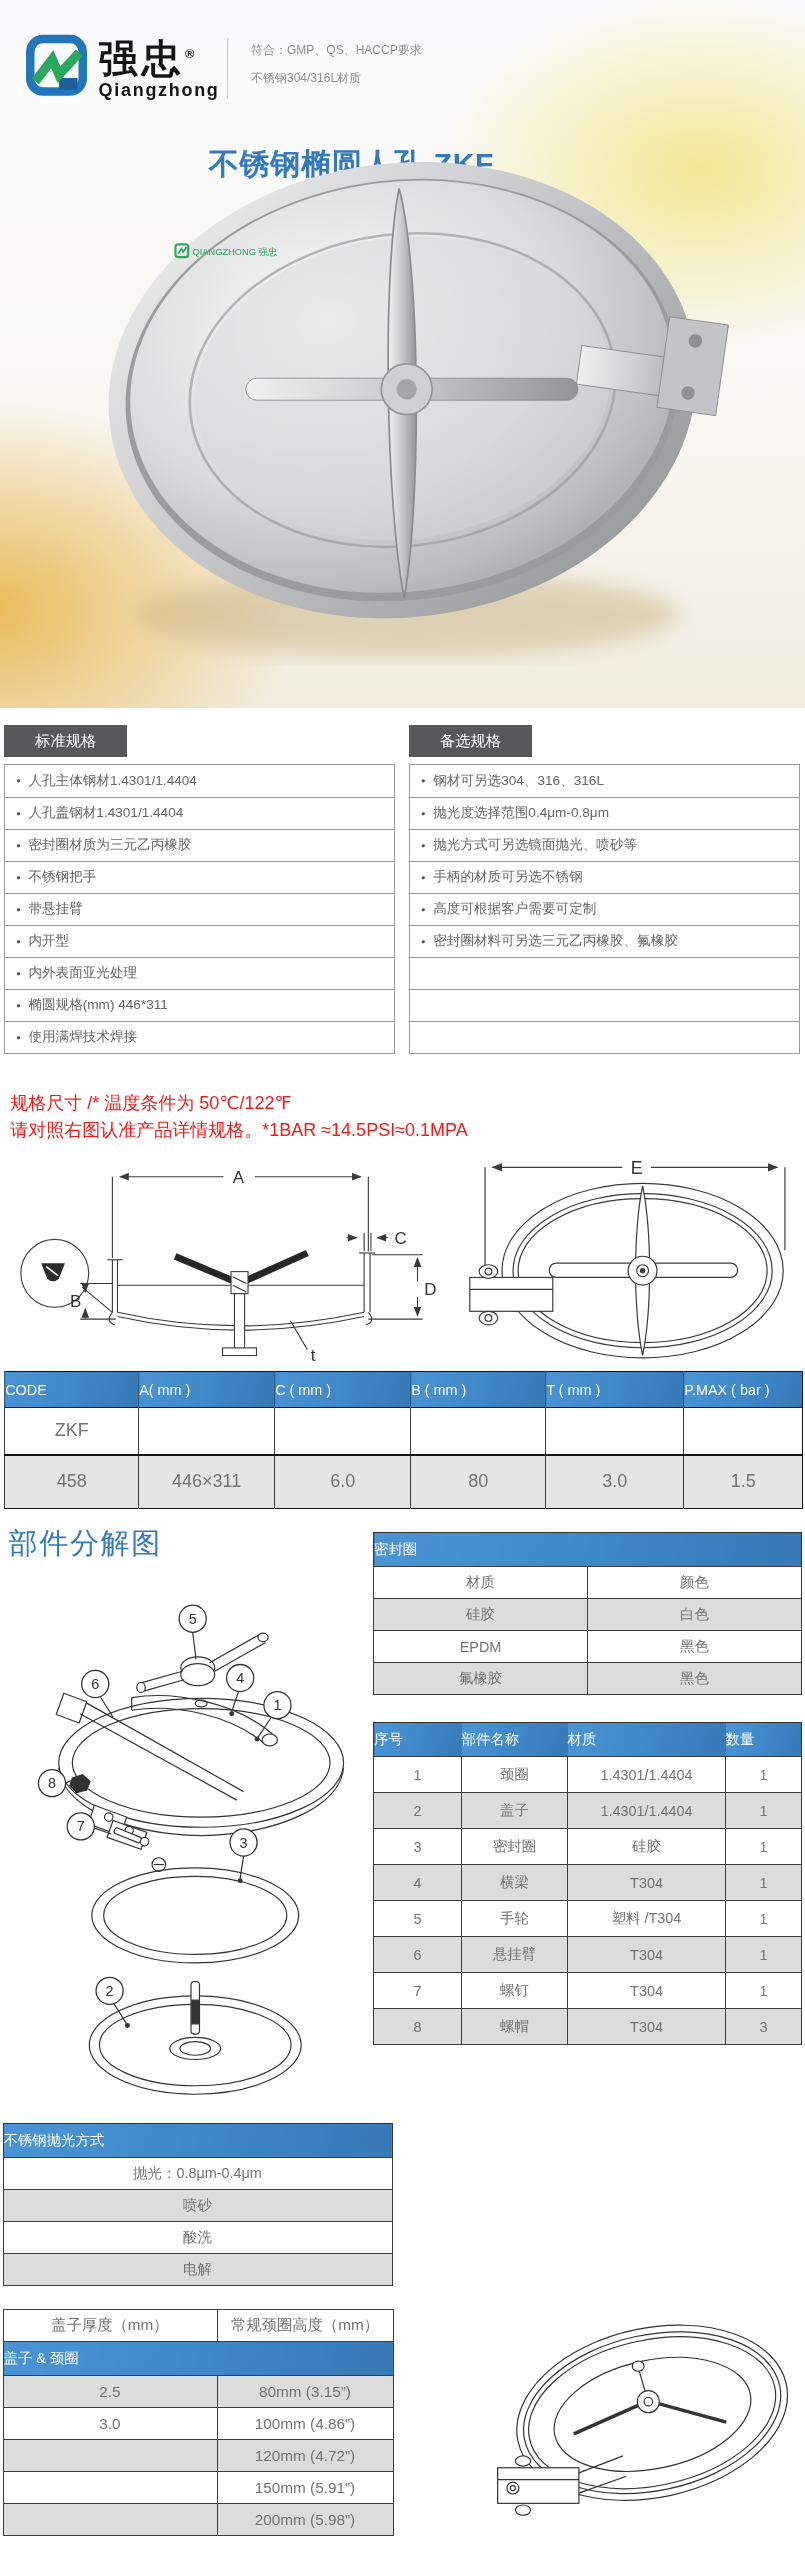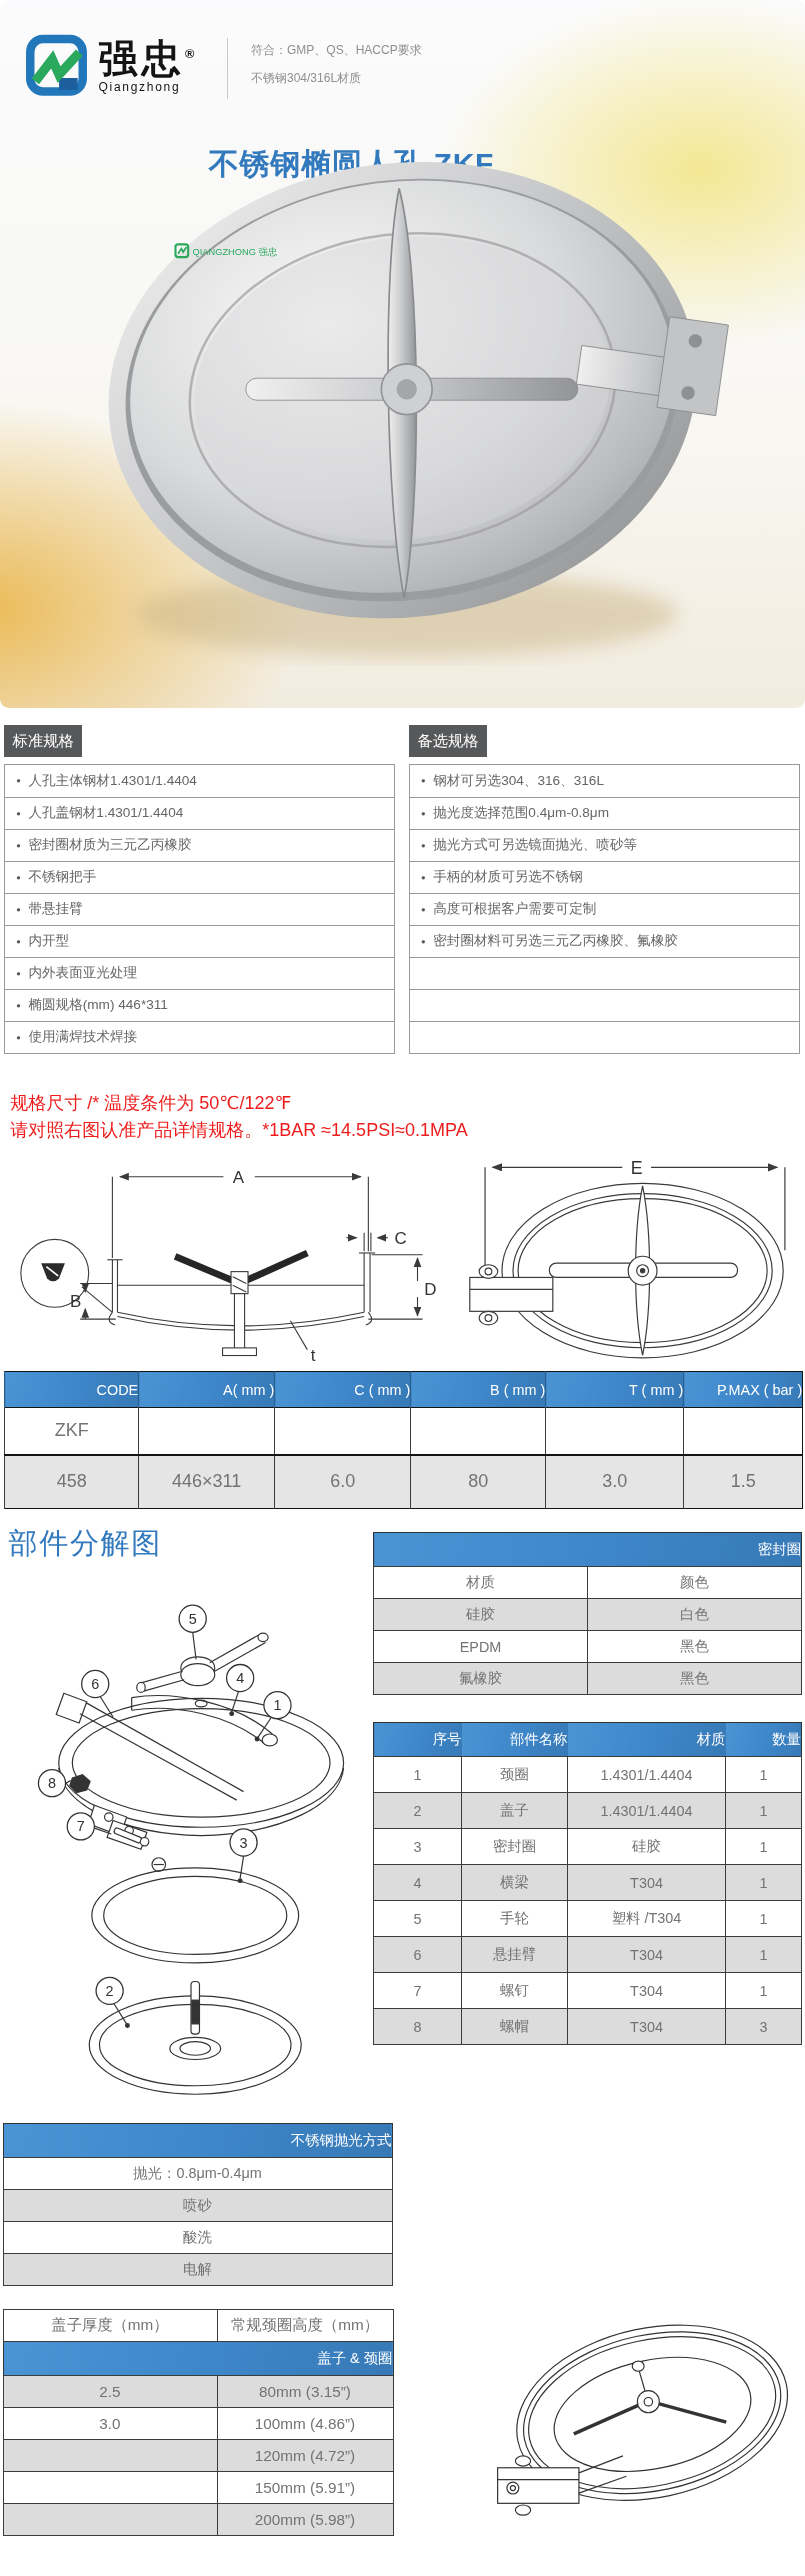--- a/index.html
+++ b/index.html
@@ -5,56 +5,56 @@
   *{margin:0;padding:0;box-sizing:border-box}
   html,body{background:#fff}
   body{font-family:"Liberation Sans","DejaVu Sans",sans-serif;color:#333}
   .page{position:relative;width:805px;height:2576px;margin:0 auto;background:#fff;overflow:hidden}
 
   
   .hero{position:absolute;top:0;left:0;width:805px;height:708px;
     background:
       radial-gradient(ellipse 364px 246px at 87% 24%, rgba(242,228,130,.85), rgba(242,228,130,0) 72%),
       radial-gradient(ellipse 441px 288px at -2% 86%, rgba(233,177,62,.85), rgba(240,214,150,0) 72%),
-      linear-gradient(#fbfbfd 0%,#f8f7f2 60%,#f2ecdf 100%); border-radius: 9px;}
+      linear-gradient(#fbfbfd 0%,#f8f7f2 60%,#f2ecdf 100%);}
   .brand{position:absolute;left:25.4px;top:34px;display:flex;align-items:flex-start}
   .brand-text{margin-left:10.2px}
   .brand-cn{font-size:39px;line-height:41px;font-weight:bold;color:#141414;letter-spacing:4.2px}
   .brand-cn sup{font-size:12.7px;letter-spacing:0}
-  .brand-en{font-size:12px;font-weight:normal;color:#141414;letter-spacing:1.7px;margin-top:0.8px}
+  .brand-en{font-size:18px;font-weight:bold;color:#141414;letter-spacing:1.7px;margin-top:0.8px}
   .divider{position:absolute;left:227px;top:38px;width:0.8px;height:61px;background:#c9c9c9}
   .tagline{position:absolute;left:251px;top:36px;font-size:12px;color:#8f8f8f;line-height:28px}
   .page-title{position:absolute;top:144px;left:0;width:805px;text-align:center;padding-right:102px;
     font-size:30px;font-weight:bold;color:#3279bd;letter-spacing:0.8px}
   .hero-art{position:absolute;left:72px;top:119px}
 
   
   .spec-box{position:absolute;width:391px}
   .spec-box.left{left:4.2px;top:725px}
   .spec-box.right{left:409px;top:725px}
-  .spec-tab{width:78px;height:32px;background:#57585a;color:#fff;font-size:15.3px;
+  .spec-tab{width:123px;height:32px;background:#57585a;color:#fff;font-size:15.3px;
     display:flex;align-items:center;justify-content:center}
   .spec-list{margin-top:6.8px;border:0.8px solid #9a9a9a}
   .spec-row{height:32px;border-top:0.8px solid #9a9a9a;display:flex;align-items:center;
     padding-left:11px;font-size:13.6px;color:#666}
   .spec-row:first-child{border-top:none}
   .bullet{font-size:7.6px;color:#555;margin-right:7.6px;line-height:1}
 
   
   .notes{position:absolute;left:10.2px;top:1090px;font-size:18px;color:#ee1c1c;line-height:27px}
 
   
   .diag-left{position:absolute;left:8.5px;top:1158px}
   .diag-right{position:absolute;left:441px;top:1152px}
   svg text{font-family:"Liberation Sans","DejaVu Sans",sans-serif}
 
   
   table{border-collapse:collapse;table-layout:fixed}
   .blue-hd{background:linear-gradient(105deg,#4b94d4 0%,#3d86c8 55%,#3779b6 100%);
-    color:#fff;font-size:14.4px;font-weight:normal;text-align:right}
+    color:#fff;font-size:14.4px;font-weight:normal;text-align:left}
   td{text-align:center;font-size:14.4px;color:#737373}
   .size-table{position:absolute;left:4.2px;top:1371px;width:797px;border:1.7px solid #141414}
   .size-table th{height:36px;border-left:0.8px solid #2a5d8a}
   .size-table td{font-size:18px;border-left:0.8px solid #3c3c3c}
   .size-table tr.r1 td{height:47px;border-top:1.7px solid #141414}
   .size-table tr.r2 td{height:54px;border-top:2.5px solid #141414;background:#e5e5e5}
 
   .exploded-title{position:absolute;left:8.5px;top:1524px;font-size:29px;font-weight:normal;color:#3279bd;letter-spacing:1.7px}
   .exploded-art{position:absolute;left:12.7px;top:1583px}
 

